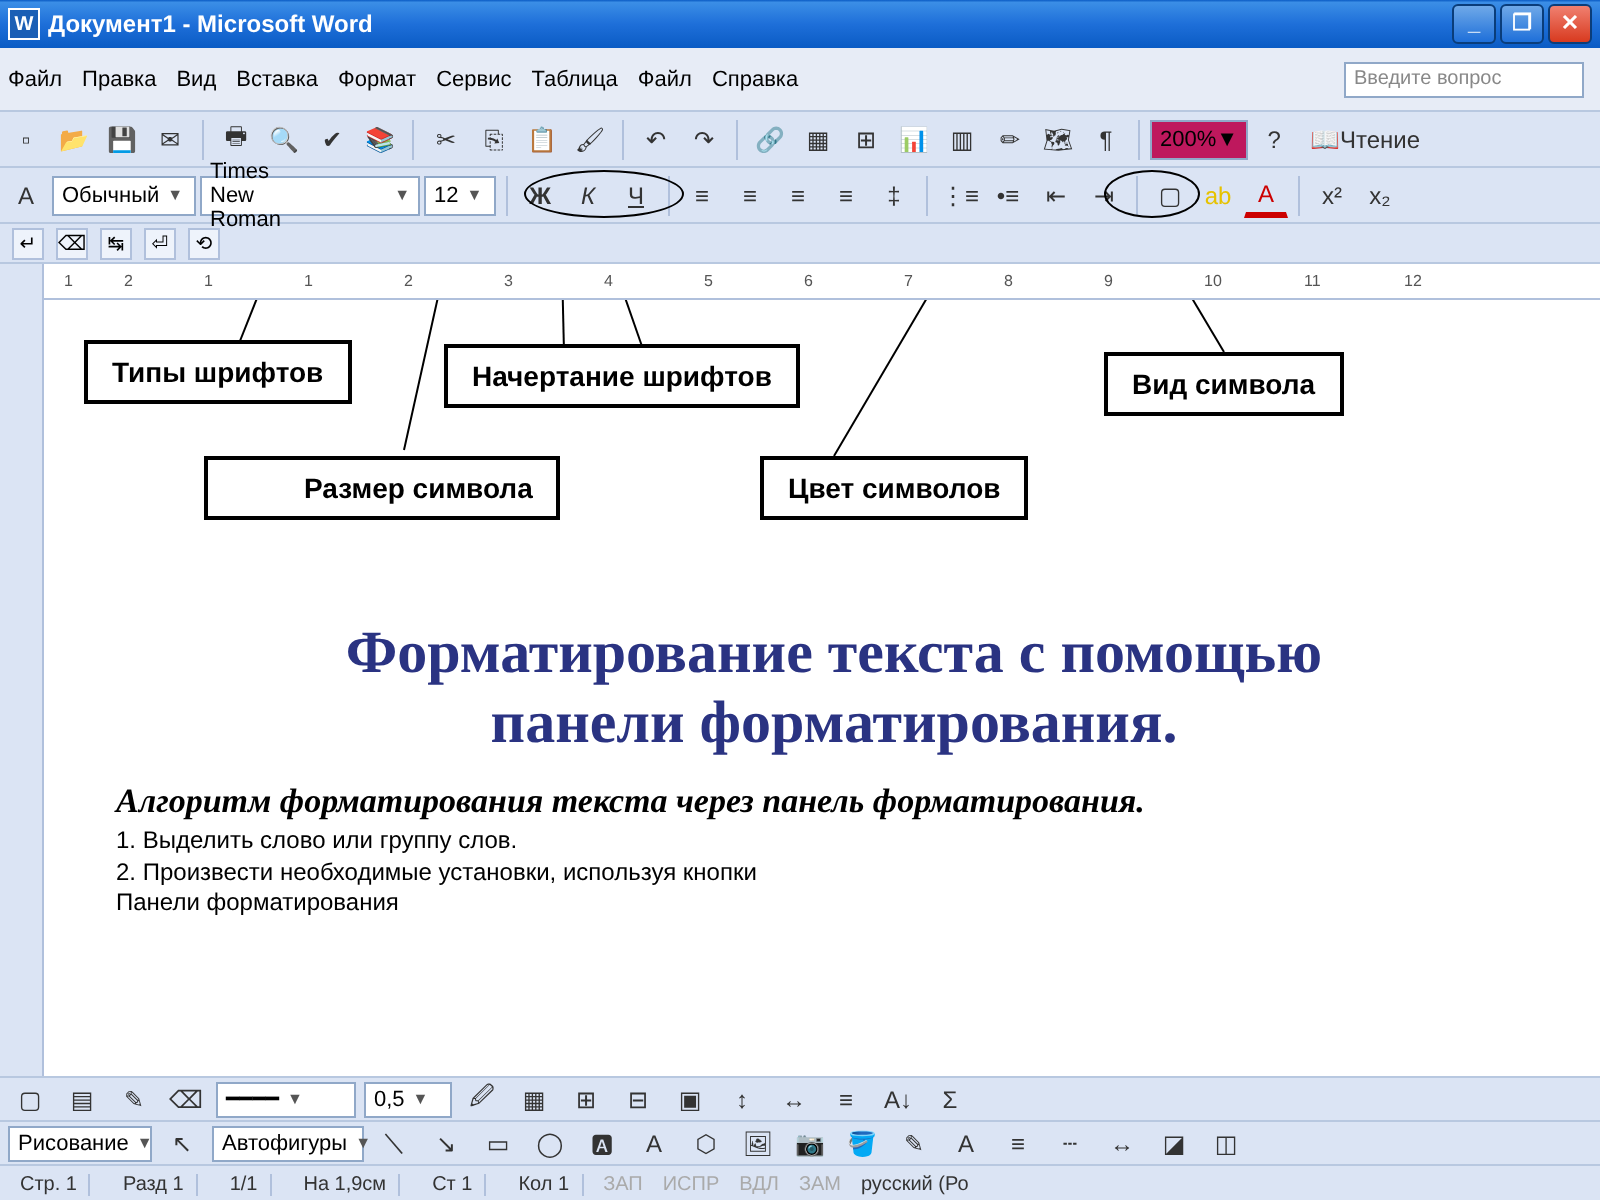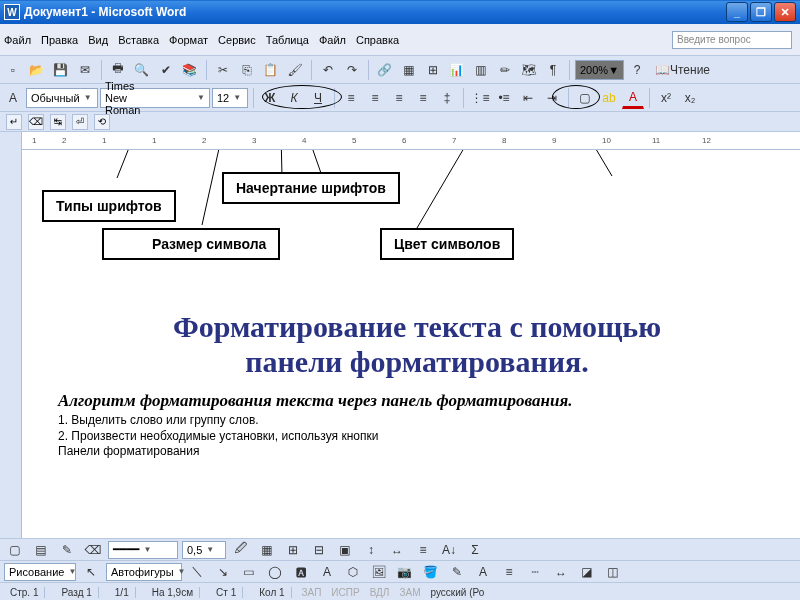--- a/index.html
+++ b/index.html
@@ -15,21 +15,21 @@
   
   .menubar { background: #e7ecf6; height: 32px; display: flex; align-items: center; border-bottom: 1px solid #b8c8e0; padding: 0 4px; gap: 10px; }
   .menubar span { color: #000; cursor: pointer; }
 
   
   .toolbar { background: #dbe4f4; height: 28px; display: flex; align-items: center; border-bottom: 1px solid #b8c8e0; padding: 0 2px; gap: 2px; position: relative; }
   .tbtn { width: 22px; height: 22px; border: 1px solid transparent; display: flex; align-items: center; justify-content: center; font-size: 12px; color: #333; background: transparent; cursor: pointer; }
   .tsep { width: 1px; height: 20px; background: #b0c0dc; margin: 0 3px; }
   .combo { height: 20px; font-size: 11px; background: #fff; border: 1px solid #90a8c8; padding: 0 4px; display: flex; align-items: center; gap: 4px; cursor: pointer; }
   .combo .chev { font-size: 8px; color: #555; }
-  .zoom-box { background: #737373; border: 1px solid #90a8c8; height: 20px; display: flex; align-items: center; padding: 0 4px; font-size: 11px; }
+  .zoom-box { background: #be185d; border: 1px solid #90a8c8; height: 20px; display: flex; align-items: center; padding: 0 4px; font-size: 11px; }
   .fmt-bold { font-weight: bold; }
   .fmt-ital { font-style: italic; }
   .fmt-ul { text-decoration: underline; }
   .circle-mark { position: absolute; border: 1.5px solid #000; border-radius: 50%; pointer-events: none; }
 
   .search-box { margin-left: auto; background: #fff; border: 1px solid #90a8c8; height: 18px; width: 120px; display: flex; align-items: center; padding: 0 4px; color: #888; font-size: 10px; margin-right: 4px; }
 
   .toolbar3 { background: #dbe4f4; height: 20px; display: flex; align-items: center; border-bottom: 1px solid #b8c8e0; padding: 0 6px; gap: 6px; }
   .tiny-btn { width: 16px; height: 16px; font-size: 10px; display:flex;align-items:center;justify-content:center; border:1px solid #b0c0dc; background:#eef3fb; cursor:pointer; }
 
@@ -195,22 +195,23 @@
 
     <svg class="arrows" width="760" height="200">
       <line x1="95" y1="28" x2="130" y2="-60" stroke="#000" stroke-width="1"></line>
       <line x1="180" y1="75" x2="210" y2="-60" stroke="#000" stroke-width="1"></line>
       <line x1="260" y1="26" x2="258" y2="-60" stroke="#000" stroke-width="1"></line>
       <line x1="300" y1="26" x2="270" y2="-60" stroke="#000" stroke-width="1"></line>
       <line x1="395" y1="78" x2="475" y2="-58" stroke="#000" stroke-width="1"></line>
       <line x1="590" y1="26" x2="540" y2="-58" stroke="#000" stroke-width="1"></line>
     </svg>
 
-    <div class="anno" style="left:20px;top:40px;">Типы шрифтов</div>
+    <div class="anno" style="left:20px;top:20px;">Типы шрифтов</div>
     <div class="anno" style="left:200px;top:22px;">Начертание шрифтов</div>
+    <div class="anno" style="left:530px;top:26px;">Вид символа</div>
     <div class="anno" style="left:80px;top:78px;padding-left:48px;">Размер символа</div>
     <div class="anno" style="left:330px;top:78px;margin-left:28px;">Цвет символов</div>
 
     <div class="doc-title">
       <div>Форматирование текста с помощью</div>
       <div>панели форматирования.</div>
     </div>
     <div class="doc-sub">Алгоритм форматирования текста через панель форматирования.</div>
     <div class="doc-body">
       <div>1. Выделить слово или группу слов.</div>

